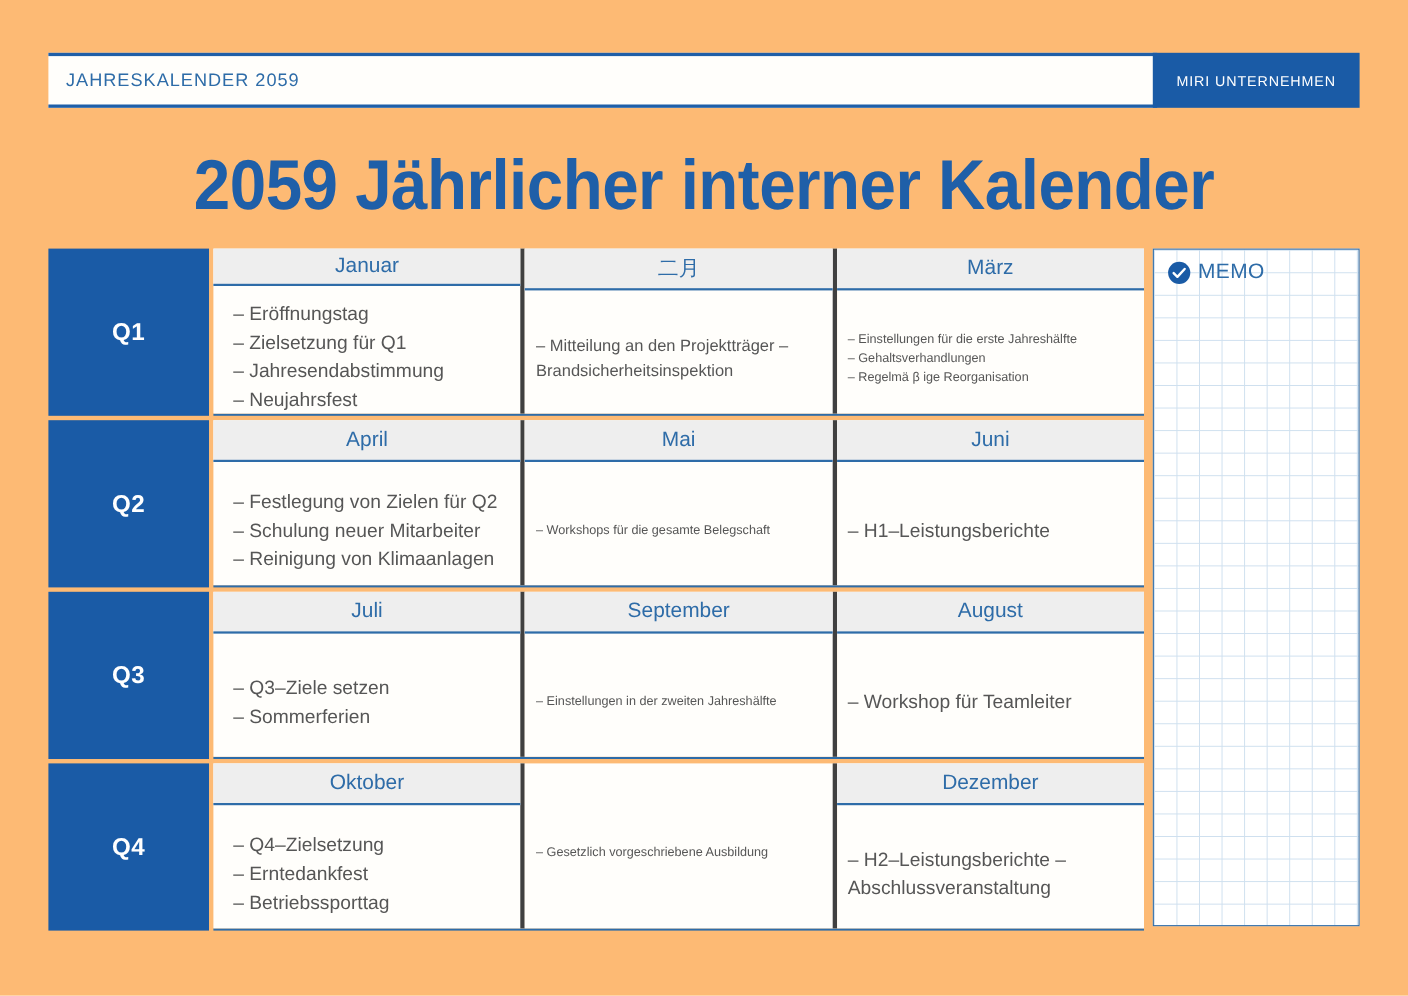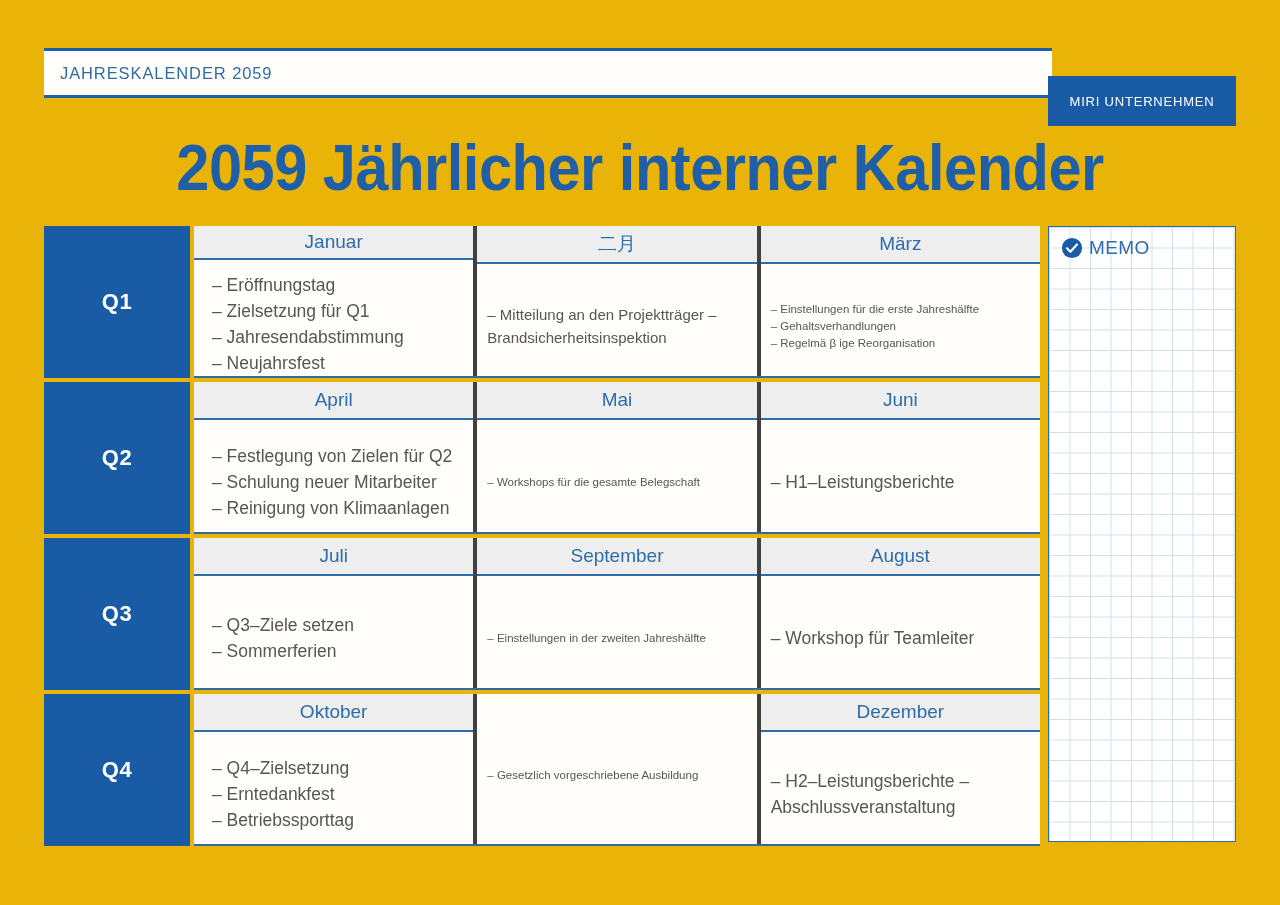--- a/index.html
+++ b/index.html
@@ -11,21 +11,21 @@
     height: 905px;
     background: #ffffff;
     font-family: "Liberation Sans", sans-serif;
     color: #444444;
     overflow: hidden;
   }
   .page {
     position: relative;
     width: 1280px;
     height: 905px;
-    background: #eab308;
+    background: #fdba74;
   }
 
   
   .topbar {
     position: absolute;
     left: 44px;
     top: 48px;
     width: 1192px;
     height: 50px;
   }
@@ -58,21 +58,20 @@
     width: 188px;
     height: 50px;
     background: #1a5ba6;
     color: #ffffff;
     display: flex;
     align-items: center;
     justify-content: center;
     font-size: 13px;
     letter-spacing: 0.8px;
     box-sizing: border-box;
-    margin-top: 28px;
   }
 
   
   .main-title {
     position: absolute;
     left: 0;
     top: 128px;
     width: 1280px;
     text-align: center;
     font-family: "Liberation Sans Narrow", "Liberation Sans", sans-serif;

